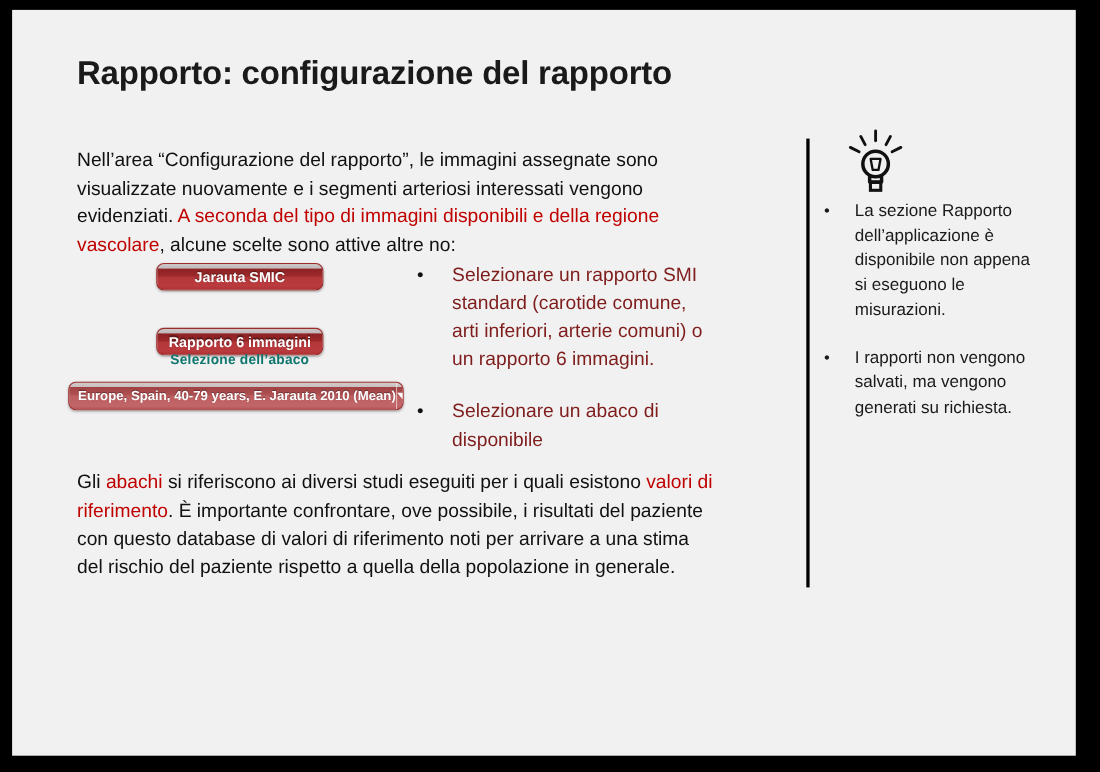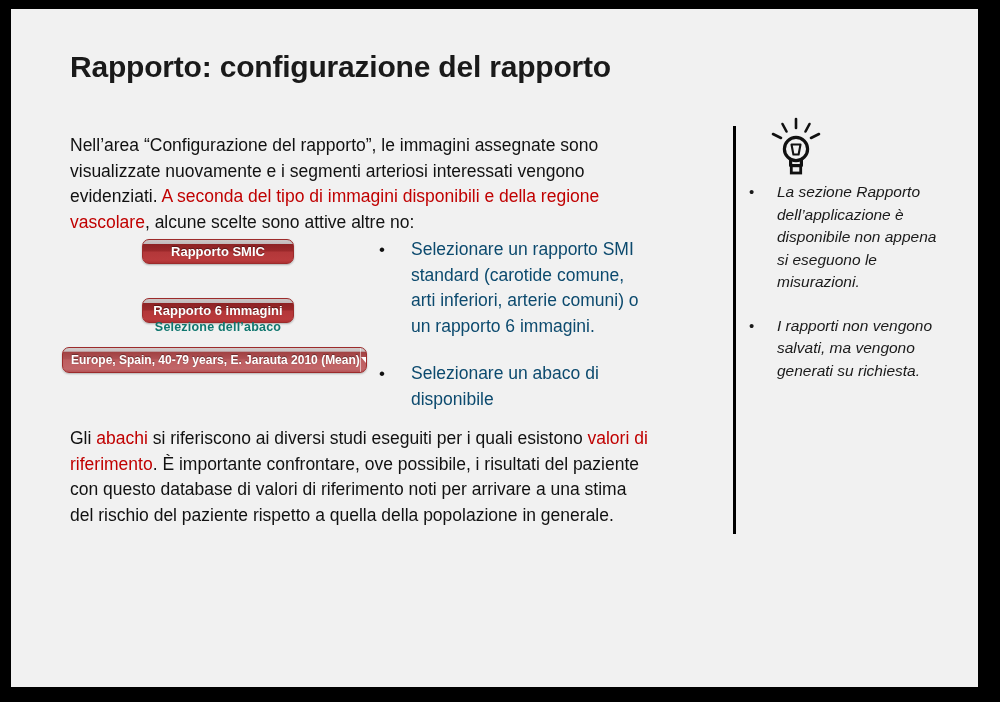--- a/index.html
+++ b/index.html
@@ -189,21 +189,21 @@
     line-height: 25.5px;
     color: #111111;
     text-align: left;
     padding-left: 6px;
     box-sizing: border-box;
   }
   .bullet-text {
     flex: 1;
     font-size: 17.5px;
     line-height: 25.5px;
-    color: #0c4a6e;
+    color: #7f1d1d;
   }
 
   
   #bottom-para {
     position: absolute;
     left: 43px;
     top: 401px;
     width: 610px;
   }
 
@@ -238,37 +238,36 @@
     flex: 0 0 28px;
     font-size: 15px;
     line-height: 22.5px;
     color: #1a1a1a;
   }
   .tip-text {
     flex: 1;
     font-size: 15.5px;
     line-height: 22.5px;
     color: #1a1a1a;
-    font-style: italic;
   }
 </style>
 </head>
 <body>
 
 <div id="slide-frame">
   <div id="slide">
 
     <h1 id="page-title">Rapporto: configurazione del rapporto</h1>
 
     <div id="main-col">
       <p class="para" id="intro-para"><span>Nell’area “Configurazione del rapporto”, le immagini assegnate sono visualizzate nuovamente e i segmenti arteriosi interessati vengono evidenziati. </span><span class="hl">A seconda del tipo di immagini disponibili e della regione vascolare</span><span>, alcune scelte sono attive altre no:</span></p>
     </div>
 
     <div id="widget-area">
-      <div class="redbtn" id="btn-smic">Rapporto SMIC</div>
+      <div class="redbtn" id="btn-smic">Jarauta SMIC</div>
       <div class="redbtn" id="btn-6img">Rapporto 6 immagini</div>
       <div id="abaco-label">Selezione dell’abaco</div>
       <div id="abaco-select">
         <div id="abaco-select-value">Europe, Spain, 40-79 years, E. Jarauta 2010 (Mean)</div>
         <div id="abaco-select-arrow">
             <span class="tri"></span>
           </div>
       </div>
     </div>
 

